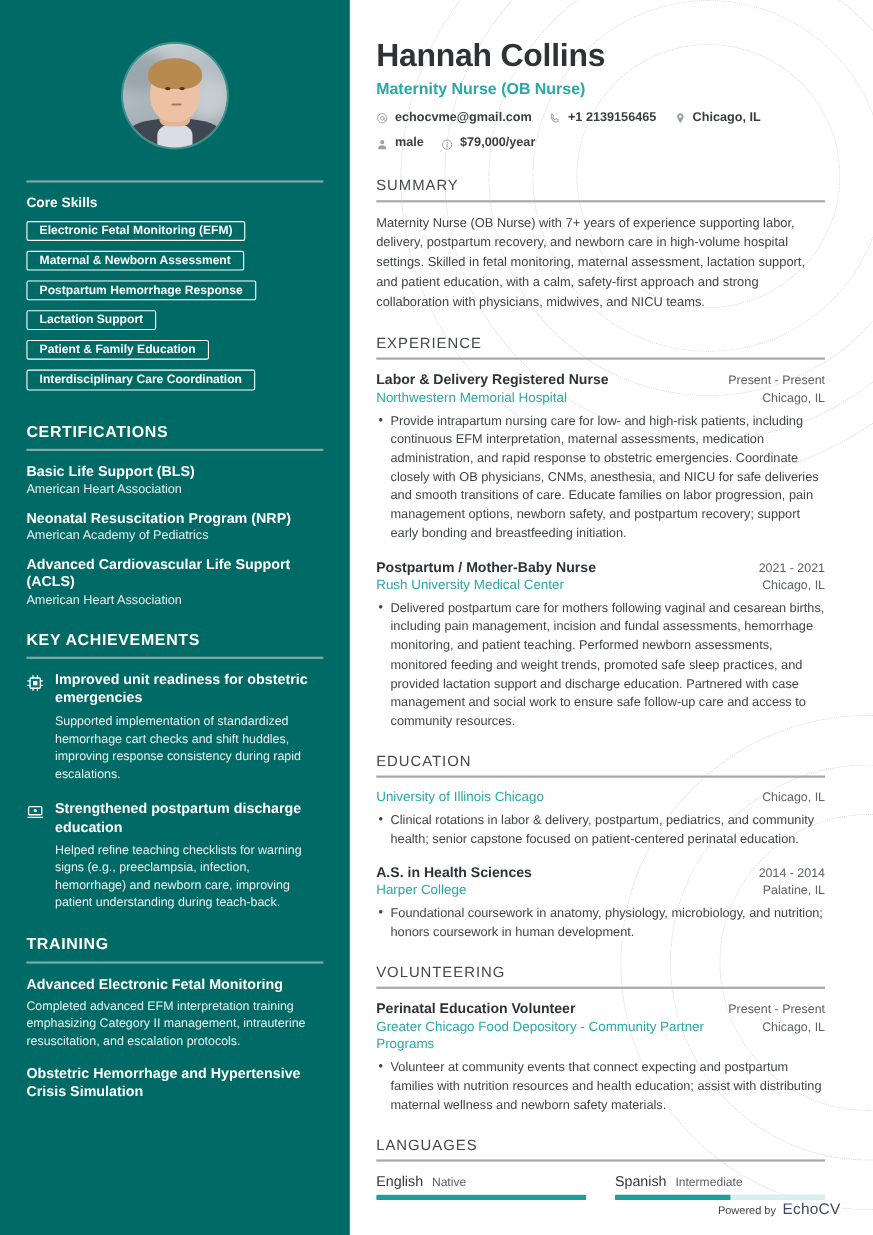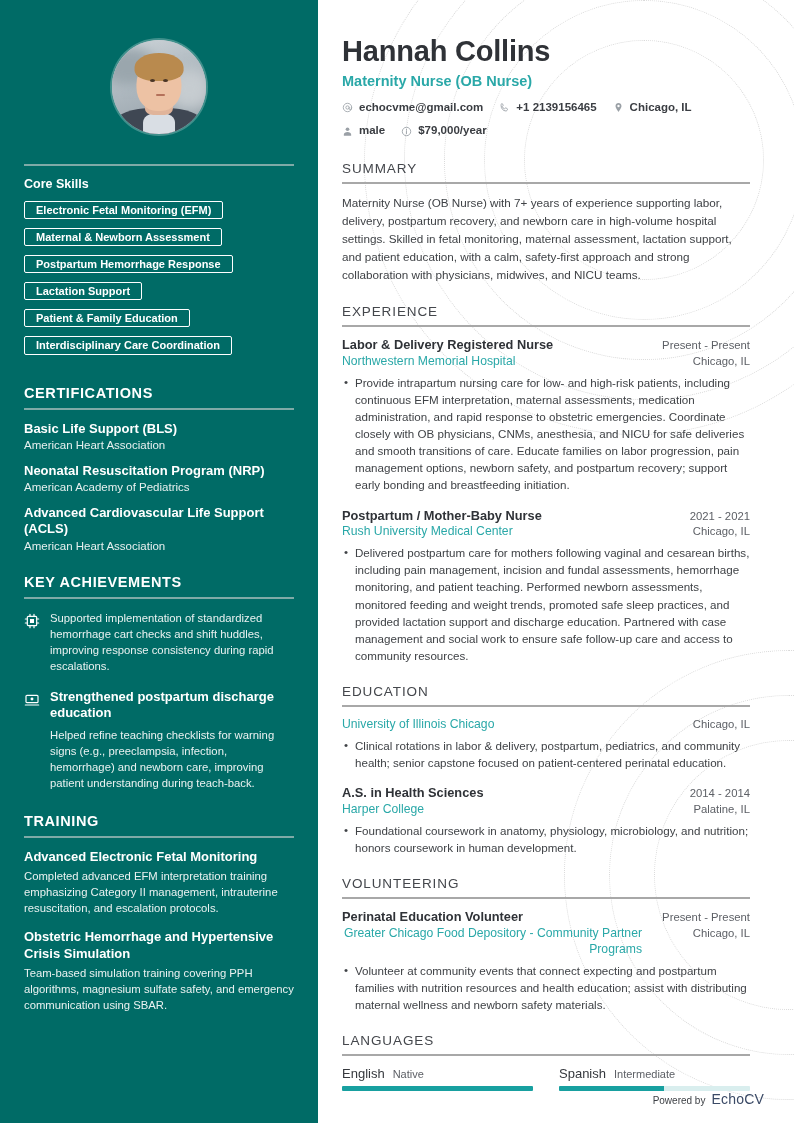--- a/index.html
+++ b/index.html
@@ -216,21 +216,20 @@
     line-height: 1.54;
     color: #3f4246;
   }
 
   .entry { margin-bottom: 14px; }
   .entry-row {
     display: flex;
     align-items: baseline;
     justify-content: space-between;
     gap: 14px;
-    text-align: right;
   }
   .entry-title {
     font-size: 12.8px;
     font-weight: 700;
     color: #2f3237;
     line-height: 1.3;
   }
   .entry-date {
     font-size: 11.3px;
     color: #5d6066;
@@ -368,20 +367,21 @@
 
       <div class="ach-item">
         <span class="ach-icon">
           <svg viewBox="0 0 24 24" fill="none" stroke="currentColor" stroke-width="1.8">
             <rect x="5" y="5" width="14" height="14" rx="1.5"></rect>
             <rect x="9" y="9" width="6" height="6" fill="currentColor" stroke="none"></rect>
             <path d="M9 2v3M15 2v3M9 19v3M15 19v3M2 9h3M2 15h3M19 9h3M19 15h3" stroke-linecap="round"></path>
           </svg>
         </span>
         <div>
+          <div class="ach-title">Improved unit readiness for obstetric emergencies</div>
           <div class="ach-desc">Supported implementation of standardized hemorrhage cart checks and shift huddles, improving response consistency during rapid escalations.</div>
         </div>
       </div>
 
       <div class="ach-item">
         <span class="ach-icon">
           <svg viewBox="0 0 24 24" fill="none" stroke="currentColor" stroke-width="1.8">
             <rect x="3" y="5" width="18" height="11" rx="1.5"></rect>
             <circle cx="12" cy="10.5" r="2.2" fill="currentColor" stroke="none"></circle>
             <path d="M2 19.5h20" stroke-linecap="round"></path>
@@ -396,21 +396,20 @@
 
     <section class="side-section">
       <div class="side-title">TRAINING</div>
       <div class="side-rule"></div>
       <div class="train-item">
         <div class="train-title">Advanced Electronic Fetal Monitoring</div>
         <div class="train-desc">Completed advanced EFM interpretation training emphasizing Category II management, intrauterine resuscitation, and escalation protocols.</div>
       </div>
       <div class="train-item">
         <div class="train-title">Obstetric Hemorrhage and Hypertensive Crisis Simulation</div>
-        <div class="train-desc">Team-based simulation training covering PPH algorithms, magnesium sulfate safety, and emergency communication using SBAR.</div>
       </div>
     </section>
   </aside>
 
   <main class="main">
 
     <h1 class="name">Hannah Collins</h1>
     <div class="role">Maternity Nurse (OB Nurse)</div>
 
     <div class="contacts">

